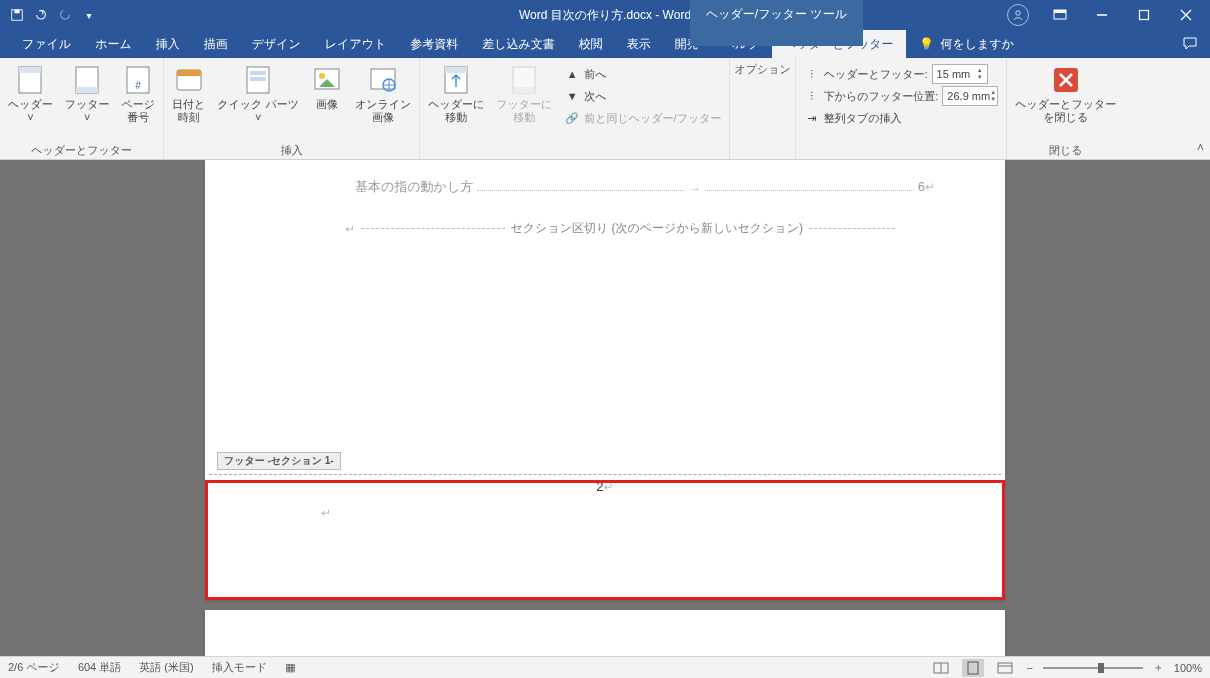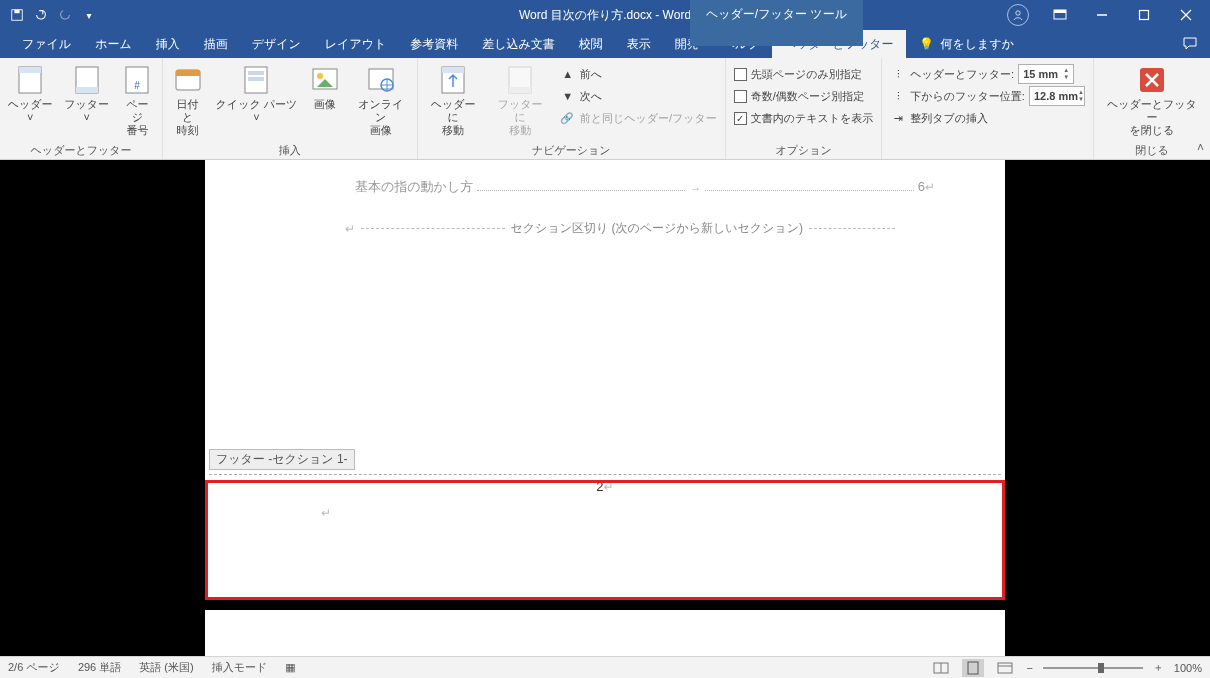--- a/index.html
+++ b/index.html
@@ -28,35 +28,35 @@
 .rgroup { border-right: 1px solid #e0e0e0; display: flex; flex-direction: column; padding: 2px 4px 0; }
 .rgroup-body { flex: 1; display: flex; align-items: flex-start; gap: 4px; padding-top: 2px; }
 .rgroup-label { height: 18px; font-size: 11px; color: #555; text-align: center; display: flex; align-items: center; justify-content: center; }
 .rbtn { display: flex; flex-direction: column; align-items: center; font-size: 11px; color: #444; text-align: center; cursor: pointer; padding: 2px 4px; min-width: 40px; }
 .rbtn .ricon { width: 32px; height: 32px; display: flex; align-items: center; justify-content: center; margin-bottom: 2px; }
 .rbtn .rlabel { line-height: 13px; white-space: nowrap; }
 .rsmall { display: flex; align-items: center; gap: 4px; font-size: 11px; color: #444; cursor: pointer; height: 20px; padding: 0 4px; white-space: nowrap; }
 .rsmall.disabled { color: #a0a0a0; }
 .rsmall .sicn { width: 16px; height: 16px; display: inline-flex; align-items: center; justify-content: center; }
 .vcol { display: flex; flex-direction: column; gap: 2px; }
-.spin { border: 1px solid #b0b0b0; background: #fff; height: 20px; width: 56px; font-size: 11px; padding: 0 4px; display: flex; align-items: center; justify-content: space-between; font-weight: bold; }
+.spin { border: 1px solid #b0b0b0; background: #fff; height: 20px; width: 56px; font-size: 11px; padding: 0 4px; display: flex; align-items: center; justify-content: space-between; }
 .spin .sbtns { display: flex; flex-direction: column; font-size: 6px; line-height: 7px; color: #666; }
 .chk { width: 13px; height: 13px; border: 1px solid #666; display: inline-flex; align-items: center; justify-content: center; font-size: 10px; background: #fff; }
 .ribbon-collapse { position: absolute; right: 6px; bottom: 4px; font-size: 12px; color: #666; cursor: pointer; }
 
 
-.docarea { position: absolute; top: 160px; left: 0; right: 0; bottom: 22px; background: #000000; overflow: hidden; padding-left: 8px; }
+.docarea { position: absolute; top: 160px; left: 0; right: 0; bottom: 22px; background: #737373; overflow: hidden; padding-left: 8px; }
 .page { position: absolute; left: 205px; width: 800px; background: #fff; box-shadow: 0 1px 3px rgba(0,0,0,0.15); }
 .page1 { top: 0; height: 440px; }
 .page2 { top: 450px; height: 220px; }
 .toc-line { position: absolute; left: 150px; top: 18px; font-size: 13px; color: #999; display: flex; align-items: baseline; width: 580px; }
 .leaders { flex: 1; border-bottom: 1px dotted #bbb; margin: 0 4px; height: 10px; }
 .section-break { position: absolute; top: 60px; left: 140px; width: 550px; font-size: 12px; color: #888; display: flex; align-items: center; gap: 6px; }
 .sb-line { flex: 1; border-top: 1px dashed #bbb; }
-.footer-tag { position: absolute; left: 4px; bottom: 130px; background: #eee; border: 1px solid #bbb; font-size: 12px; color: #555; padding: 1px 6px; }
+.footer-tag { position: absolute; left: 12px; bottom: 130px; background: #eee; border: 1px solid #bbb; font-size: 10px; color: #555; padding: 1px 6px; font-weight: bold; }
 .footer-border { position: absolute; left: 4px; right: 4px; bottom: 125px; border-top: 1px dashed #aaa; }
 .footer-num { position: absolute; left: 50%; transform: translateX(-50%); bottom: 106px; font-size: 13px; color: #333; }
 .redbox { position: absolute; left: 0; right: 0; bottom: 0; height: 120px; border: 3px solid #e02020; }
 .ret { color: #bbb; font-size: 12px; }
 
 
 .status { position: absolute; left: 0; right: 0; bottom: 0; height: 22px; background: #f3f3f3; border-top: 1px solid #d4d4d4; display: flex; align-items: center; font-size: 11px; color: #555; padding: 0 8px; gap: 18px; }
 .status .sright { margin-left: auto; display: flex; align-items: center; gap: 10px; }
 .viewbtn { width: 22px; height: 18px; display: flex; align-items: center; justify-content: center; cursor: pointer; }
 .viewbtn.active { background: #d0d0d0; }
@@ -262,40 +262,23 @@
         <div class="rsmall">
             <span class="sicn">▼</span>
             <span>次へ</span>
           </div>
         <div class="rsmall disabled">
             <span class="sicn">🔗</span>
             <span>前と同じヘッダー/フッター</span>
           </div>
       </div>
     </div>
-    <div class="rgroup-label">ナビゲーション</div>
-  </div>
-
-  <div class="rgroup">
-    <div class="rgroup-body">
-      <div class="vcol" style="padding-top:2px">
-        <div class="rsmall">
-            <span class="chk"></span>
-            <span>先頭ページのみ別指定</span>
-          </div>
-        <div class="rsmall">
-            <span class="chk"></span>
-            <span>奇数/偶数ページ別指定</span>
-          </div>
-        <div class="rsmall">
-            <span class="chk">✓</span>
-            <span>文書内のテキストを表示</span>
-          </div>
-      </div>
-    </div>
+  </div>
+
+  <div class="rgroup">
     <div class="rgroup-label">オプション</div>
   </div>
 
   <div class="rgroup">
     <div class="rgroup-body">
       <div class="vcol" style="padding-top:2px">
         <div class="rsmall">
             <span class="sicn">⫶</span>
             <span>ヘッダーとフッター:</span>
             <span class="spin">
@@ -303,21 +286,21 @@
               <span class="sbtns">
                 <span>▲</span>
                 <span>▼</span>
               </span>
             </span>
           </div>
         <div class="rsmall">
             <span class="sicn">⫶</span>
             <span>下からのフッター位置:</span>
             <span class="spin">
-              <span>12.8 mm</span>
+              <span>26.9 mm</span>
               <span class="sbtns">
                 <span>▲</span>
                 <span>▼</span>
               </span>
             </span>
           </div>
         <div class="rsmall">
             <span class="sicn">⇥</span>
             <span>整列タブの挿入</span>
           </div>
@@ -364,21 +347,21 @@
     <div class="footer-border"></div>
     <div class="footer-num"><span>2</span><span class="ret">↵</span></div>
     <span class="ret" style="position:absolute;left:116px;bottom:80px">↵</span>
     <div class="redbox"></div>
   </div>
   <div class="page page2"></div>
 </div>
 
 <div class="status">
   <span>2/6 ページ</span>
-  <span>296 単語</span>
+  <span>604 単語</span>
   <span>英語 (米国)</span>
   <span>挿入モード</span>
   <span>▦</span>
   <div class="sright">
     <div class="viewbtn">
         <svg width="16" height="12">
           <rect x="1" y="1" width="14" height="10" fill="none" stroke="#777"></rect>
           <line x1="8" y1="1" x2="8" y2="11" stroke="#777"></line>
         </svg>
       </div>

